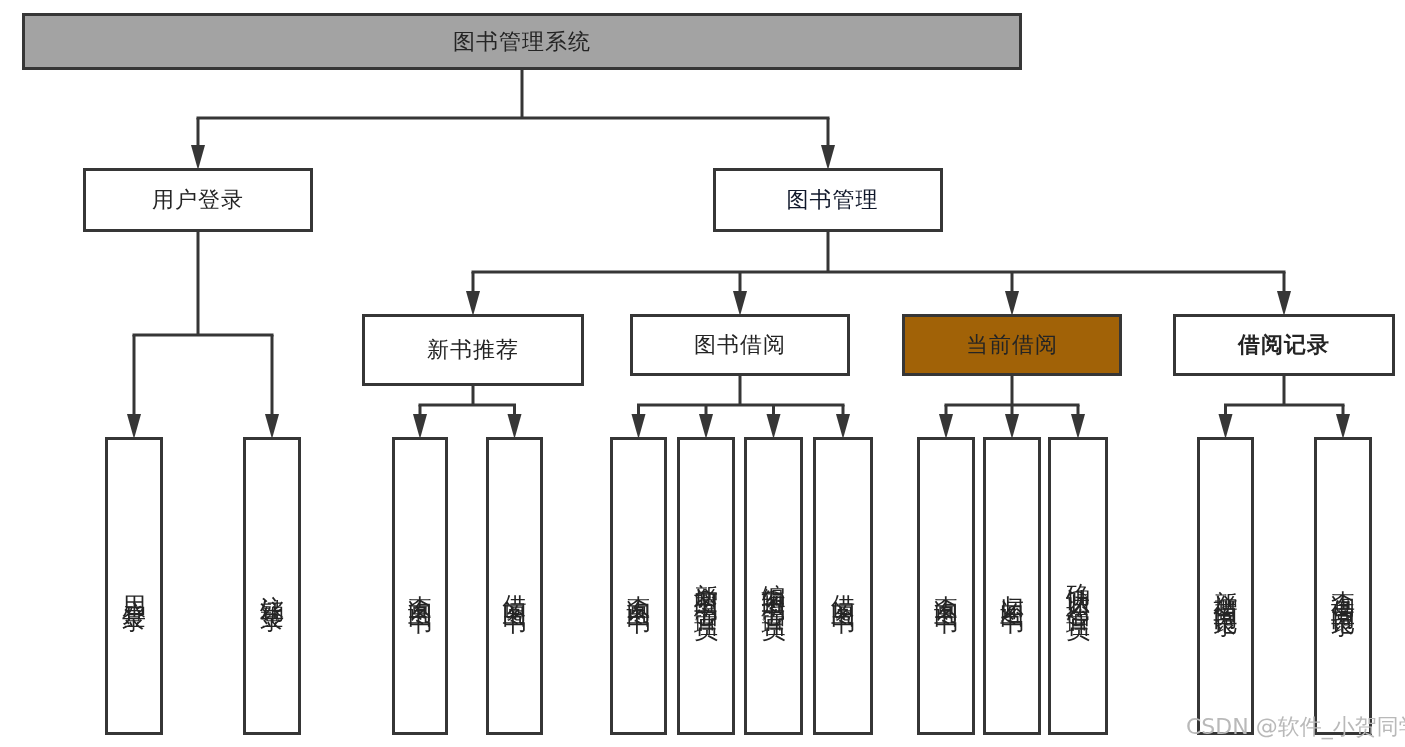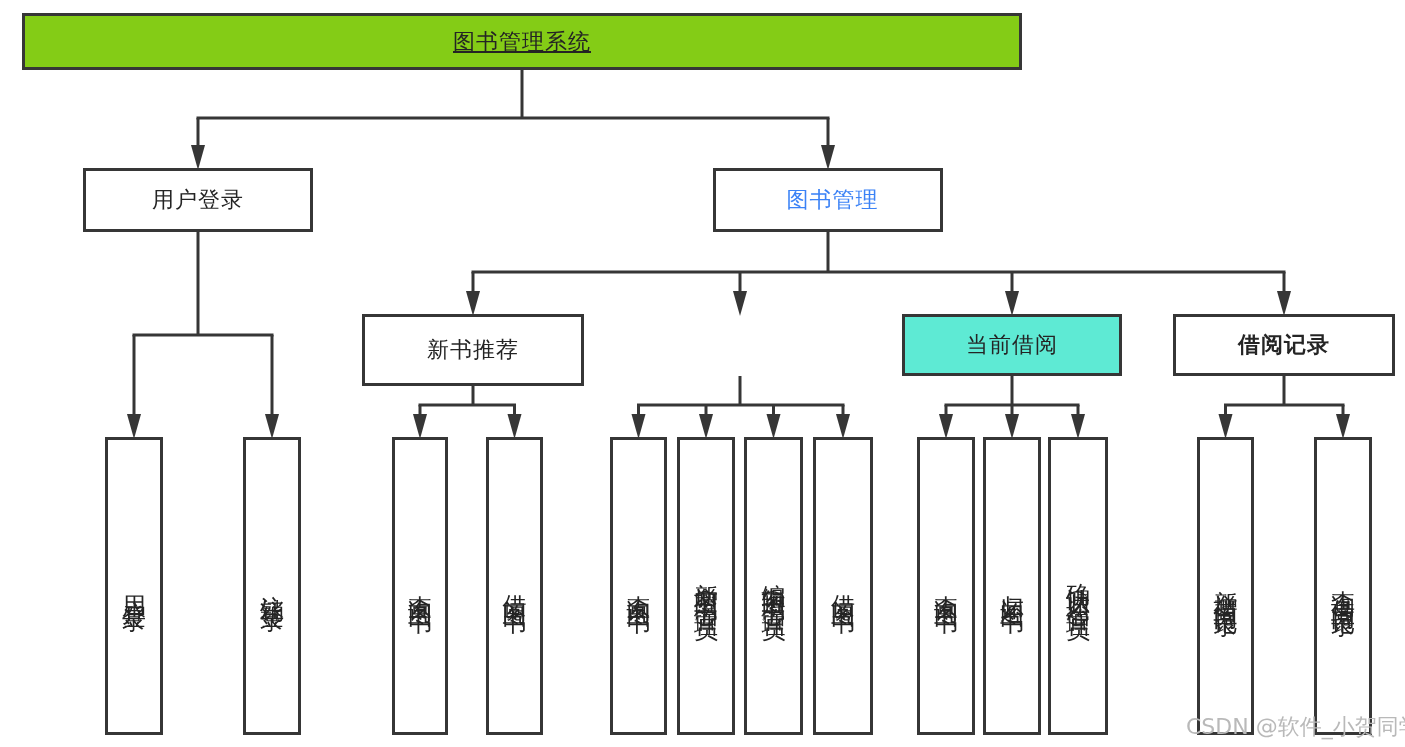--- a/index.html
+++ b/index.html
@@ -106,33 +106,36 @@
       <line x1="1078" y1="405" x2="1078" y2="417" stroke="#363636" stroke-width="3"></line>
       <polygon points="1071,414 1085,414 1078,439" fill="#363636"></polygon>
       <line x1="1284" y1="376" x2="1284" y2="405" stroke="#363636" stroke-width="3"></line>
       <line x1="1224" y1="405" x2="1344.5" y2="405" stroke="#363636" stroke-width="3"></line>
       <line x1="1225.5" y1="405" x2="1225.5" y2="417" stroke="#363636" stroke-width="3"></line>
       <polygon points="1218.5,414 1232.5,414 1225.5,439" fill="#363636"></polygon>
       <line x1="1343" y1="405" x2="1343" y2="417" stroke="#363636" stroke-width="3"></line>
       <polygon points="1336,414 1350,414 1343,439" fill="#363636"></polygon>
     </svg>
   <div class="watermark">CSDN @软件_小贺同学</div>
-<div class="node" style="left: 22px; top: 13px; width: 1000px; height: 57px; border-color: rgb(54, 54, 54); background: #84cc16; text-decoration: underline;">
+<div class="node" style="left: 22px; top: 13px; width: 1000px; height: 57px; border-color: rgb(54, 54, 54); background: #a3a3a3;">
       <span class="node-label" style="color: rgb(36, 36, 36);">图书管理系统</span>
     </div>
     <div class="node" style="left: 83px; top: 168px; width: 230px; height: 64px; border-color: rgb(54, 54, 54); background: rgb(255, 255, 255);">
       <span class="node-label" style="color: rgb(36, 36, 36);">用户登录</span>
     </div>
     <div class="node" style="left: 713px; top: 168px; width: 230px; height: 64px; border-color: rgb(54, 54, 54); background: rgb(255, 255, 255);">
-      <span class="node-label" style="color: #3b82f6; margin-left: 9px;">图书管理</span>
+      <span class="node-label" style="color: #0f172a; margin-left: 9px;">图书管理</span>
     </div>
     <div class="node" style="left: 362px; top: 314px; width: 222px; height: 72px; border-color: rgb(54, 54, 54); background: rgb(255, 255, 255);">
       <span class="node-label" style="color: rgb(36, 36, 36);">新书推荐</span>
     </div>
-    <div class="node" style="left: 902px; top: 314px; width: 220px; height: 62px; border-color: rgb(54, 54, 54); background: #5eead4;">
+    <div class="node" style="left: 630px; top: 314px; width: 220px; height: 62px; border-color: rgb(54, 54, 54); background: rgb(255, 255, 255);">
+      <span class="node-label" style="color: rgb(36, 36, 36);">图书借阅</span>
+    </div>
+    <div class="node" style="left: 902px; top: 314px; width: 220px; height: 62px; border-color: rgb(54, 54, 54); background: #a16207;">
       <span class="node-label" style="color: rgb(36, 36, 36);">当前借阅</span>
     </div>
     <div class="node" style="left: 1173px; top: 314px; width: 222px; height: 62px; border-color: rgb(54, 54, 54); background: rgb(255, 255, 255);">
       <span class="node-label" style="color: rgb(36, 36, 36); font-weight: bold;">借阅记录</span>
     </div>
     <div class="node vertical" style="left: 105px; top: 437px; width: 58px; height: 298px; border-color: rgb(54, 54, 54); background: rgb(255, 255, 255);">
       <span class="node-label" style="color: rgb(36, 36, 36);">用户登录</span>
     </div>
     <div class="node vertical" style="left: 243px; top: 437px; width: 58px; height: 298px; border-color: rgb(54, 54, 54); background: rgb(255, 255, 255);">
       <span class="node-label" style="color: rgb(36, 36, 36);">注销登录</span>

